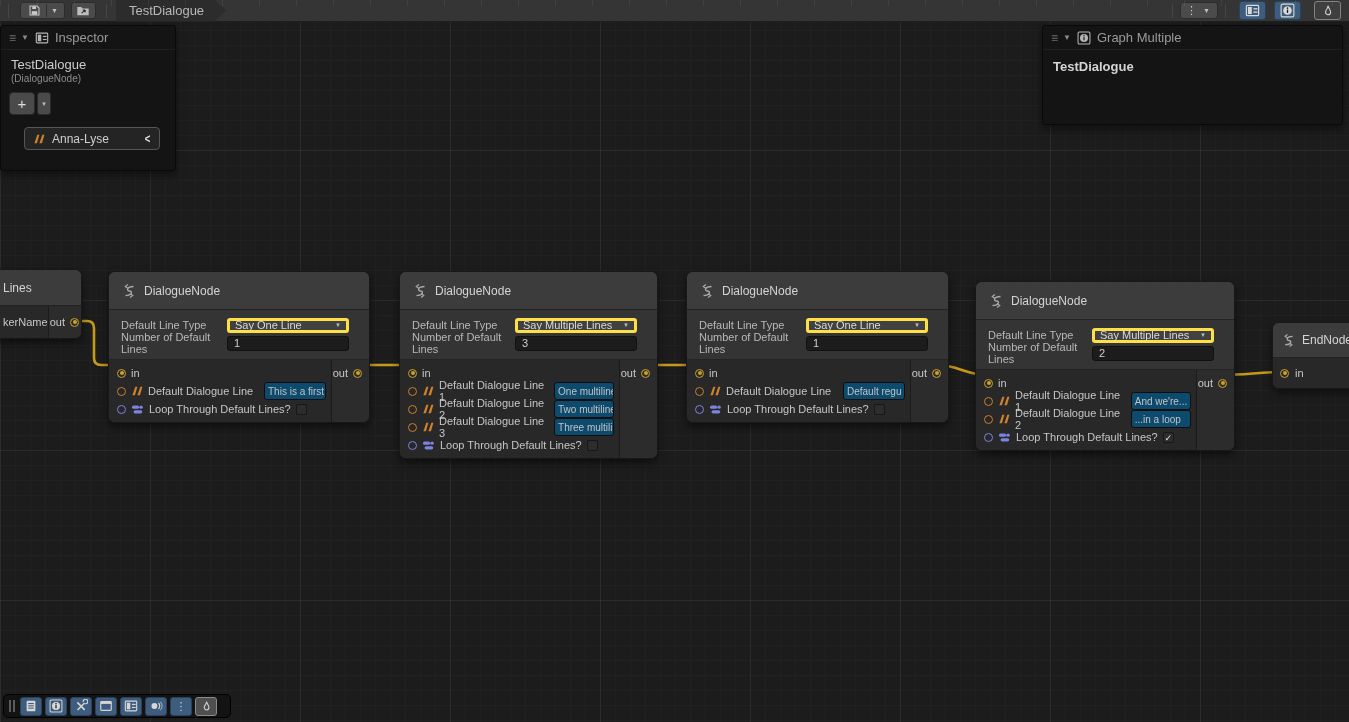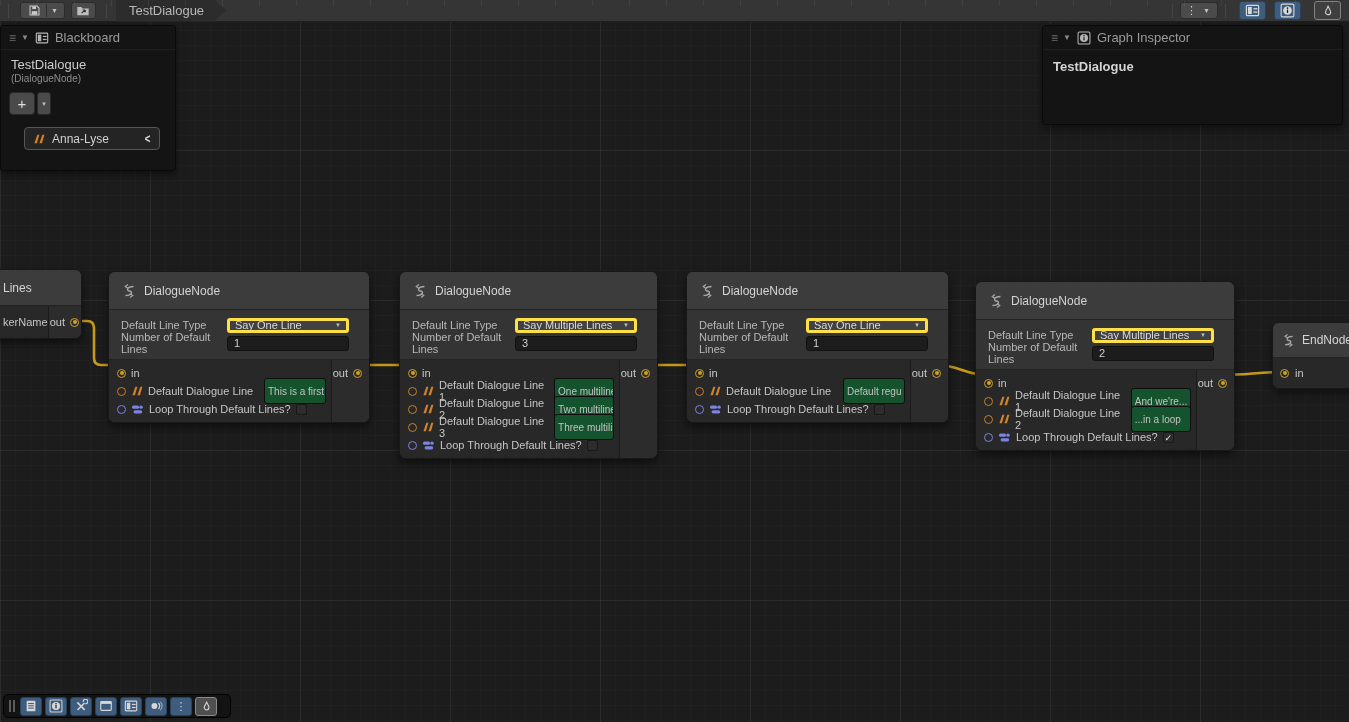--- a/index.html
+++ b/index.html
@@ -76,21 +76,21 @@
   .ports { display:flex; background:#282828; }
   .pleft { flex:1; padding:4px 0; }
   .pright { width:38px; border-left:1px solid #1b1b1b; background:#2c2c2c; padding:4px 0; }
   .port-row { display:flex; align-items:center; height:18px; padding-left:8px; gap:5px; }
   .port-row .plabel2 { color:#c6c6c6; }
   .out-row { display:flex; align-items:center; justify-content:flex-end; height:18px; gap:5px; padding-right:7px; }
   .port { width:9px; height:9px; border-radius:50%; border:1px solid #cda227; flex:none; position:relative; }
   .port.connected::after { content:""; position:absolute; inset:1.5px; border-radius:50%; background:#cda227; }
   .port.string { border-color:#c87f2d; }
   .port.bool { border-color:#7b84e0; }
-  .vfield { margin-left:auto; margin-right:5px; width:62px; height:26px; background:#14532d;
+  .vfield { margin-left:auto; margin-right:5px; width:62px; height:18px; background:#0c4a6e;
     border:1px solid #0e0e0e; border-radius:3px; color:#c2c2c2; font-size:10px; padding:0 3px;
     overflow:hidden; white-space:nowrap; display:flex; align-items:center; }
   .cb { width:11px; height:11px; background:#2d2d2d; border:1px solid #171717; border-radius:2px;
     color:#e8e8e8; font-size:9px; line-height:10px; text-align:center; flex:none; }
   .picon { flex:none; display:block; }
   
   .srow { display:flex; align-items:center; height:32px; background:#282828; }
   .srow .sname { flex:1; padding-left:62px; color:#c6c6c6; }
   .srow .sout { width:37px; border-left:1px solid #1b1b1b; background:#2c2c2c; height:100%;
     display:flex; align-items:center; justify-content:flex-end; gap:5px; padding-right:2px; }
@@ -225,21 +225,21 @@
   </div>
 </div>
 
 <div class="panel" style="left:0; top:25px; width:176px; min-height:146px;">
   <div class="panel-head">
     <span class="drag-handle">≡</span>
     <span class="tri">▼</span>
     <svg class="ic" width="14" height="14">
         <use href="#i-board" style="color:#b5b5b5"></use>
       </svg>
-    <span>Blackboard</span>
+    <span>Inspector</span>
   </div>
   <div class="bb-name">TestDialogue</div>
   <div class="bb-sub">(DialogueNode)</div>
   <div class="bb-btnrow">
     <div class="bb-add">+</div>
     <div class="bb-add-caret">▼</div>
   </div>
   <div class="bb-pill">
     <svg class="ic" width="12" height="10">
         <use href="#i-quote"></use>
@@ -249,21 +249,21 @@
   </div>
 </div>
 
 <div class="panel" style="left:1042px; top:25px; width:301px; height:100px;">
   <div class="panel-head">
     <span class="drag-handle">≡</span>
     <span class="tri">▼</span>
     <svg class="ic" width="14" height="14">
         <use href="#i-info" style="color:#b5b5b5"></use>
       </svg>
-    <span>Graph Inspector</span>
+    <span>Graph Multiple</span>
   </div>
   <div class="gi-selection">TestDialogue</div>
 </div>
 
 <div class="node" style="left:-60px; top:269px; width:142px;">
   <div class="ntitle" style="height:36px; padding-left:62px;">
     <span>Lines</span>
   </div>
   <div class="srow">
     <span class="sname">kerName</span>

